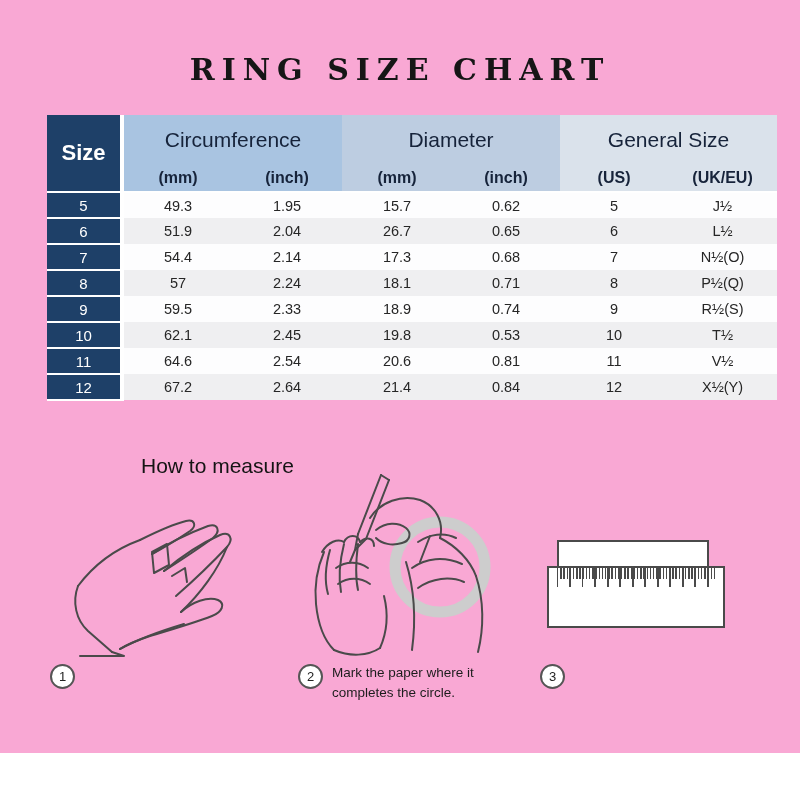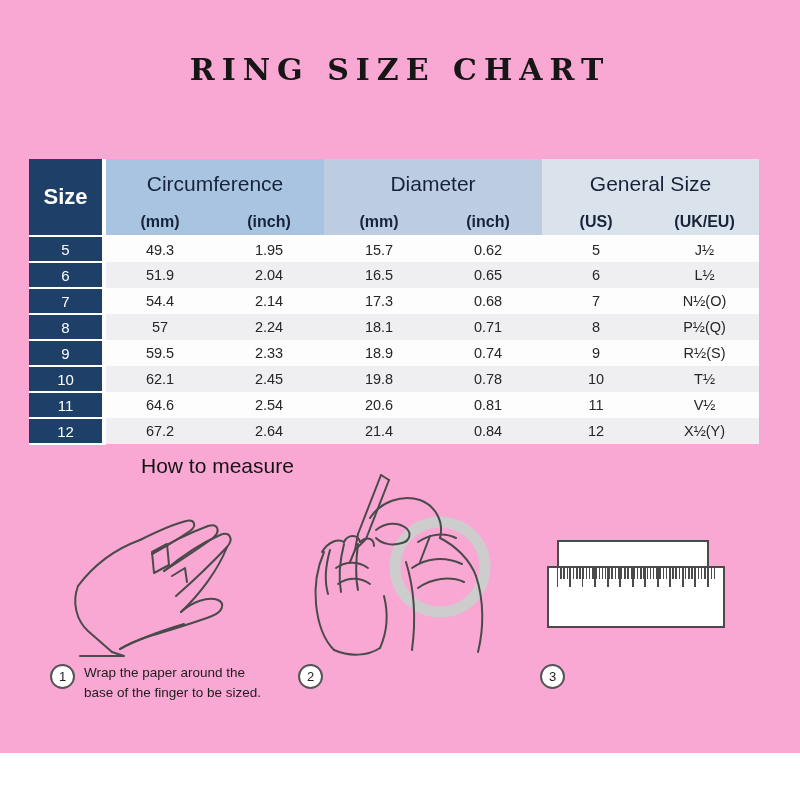--- a/index.html
+++ b/index.html
@@ -10,22 +10,22 @@
 
   
   .title {
     position:absolute; top:52px; left:0; width:100%;
     text-align:center; font-family:"DejaVu Serif", serif;
     font-size:30px; font-weight:600; letter-spacing:7px; color:#161616;
   }
 
   
   table.ringsize {
-    position:absolute; left:29px; top:115px; width:730px;
-    border-collapse:collapse; table-layout:fixed;margin-top:44px;
+    position:absolute; left:47px; top:115px; width:730px;
+    border-collapse:collapse; table-layout:fixed;
   }
   table.ringsize th, table.ringsize td {
     padding:0; margin:0; text-align:center; vertical-align:middle; box-sizing:border-box;
   }
   .c-circ { background:#a9c4e1; }
   .c-diam { background:#bdcde1; }
   .c-gen  { background:#dae2eb; }
   th.group { height:50px; font-size:21px; font-weight:400; color:#16233a; }
   th.sub   { height:27px; font-size:16px; font-weight:700; color:#16233a; border-bottom:2px solid #fff; }
   th.size-head {
@@ -121,21 +121,21 @@
         <td>1.95</td>
         <td>15.7</td>
         <td>0.62</td>
         <td>5</td>
         <td>J½</td>
       </tr>
       <tr>
         <td class="sizecell">6</td>
         <td>51.9</td>
         <td>2.04</td>
-        <td>16.5</td>
+        <td>26.7</td>
         <td>0.65</td>
         <td>6</td>
         <td>L½</td>
       </tr>
       <tr>
         <td class="sizecell">7</td>
         <td>54.4</td>
         <td>2.14</td>
         <td>17.3</td>
         <td>0.68</td>
@@ -158,21 +158,21 @@
         <td>18.9</td>
         <td>0.74</td>
         <td>9</td>
         <td>R½(S)</td>
       </tr>
       <tr>
         <td class="sizecell">10</td>
         <td>62.1</td>
         <td>2.45</td>
         <td>19.8</td>
-        <td>0.78</td>
+        <td>0.53</td>
         <td>10</td>
         <td>T½</td>
       </tr>
       <tr>
         <td class="sizecell">11</td>
         <td>64.6</td>
         <td>2.54</td>
         <td>20.6</td>
         <td>0.81</td>
         <td>11</td>
@@ -242,23 +242,23 @@
   <div class="ruler-wrap">
     <div class="paper-strip"></div>
     <div class="ruler-body">
       <div class="ticks-long"></div>
       <div class="ticks-fine"></div>
     </div>
   </div>
 
   <div class="step" id="step-1">
     <span class="num">1</span>
-    <span class="txt">Wrap the paper around the
-base of the finger to be sized.</span>
   </div>
   <div class="step" id="step-2">
     <span class="num">2</span>
+    <span class="txt">Mark the paper where it
+completes the circle.</span>
   </div>
   <div class="step" id="step-3">
     <span class="num">3</span>
   </div>
 
 </div>
 
 </body></html>

